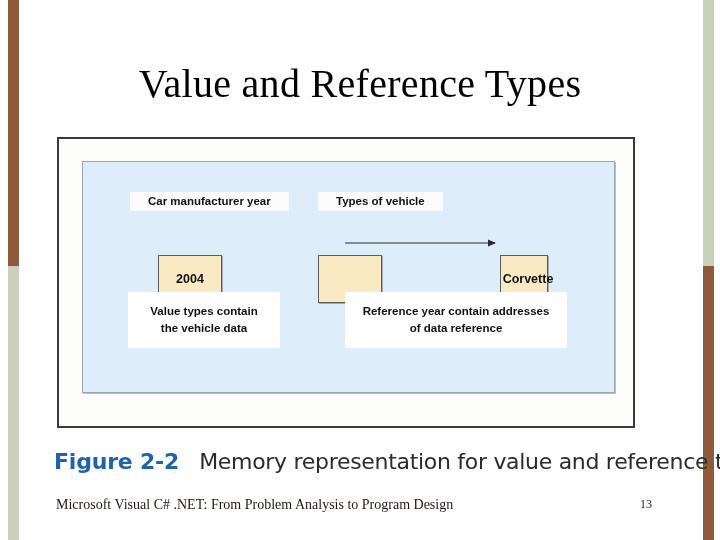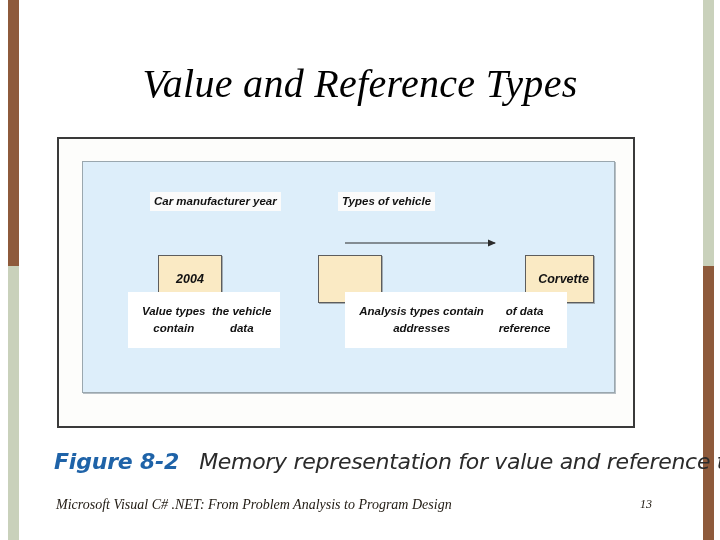--- a/index.html
+++ b/index.html
@@ -15,21 +15,20 @@
     position: relative;
   }
 
   
   #slide {
     position: absolute;
     left: 0; top: 0;
     width: 720px;
     height: 540px;
     background: #ffffff;
-    font-style: italic;
   }
 
   
   .edge-strip {
     position: absolute;
     width: 11px;
   }
   #strip-left-top    { left: 8px;  top: 0;     height: 266px; background: #8e5a3b; }
   #strip-left-bottom { left: 8px;  top: 266px; height: 274px; background: #c9d1bb; }
   #strip-right-top   { left: 703px; top: 0;    height: 266px; background: #c9d1bb; }
@@ -76,23 +75,22 @@
   }
 
   
   .field-label {
     position: absolute;
     background: #fbfbfb;
     color: #111111;
     font-size: 11.5px;
     font-weight: bold;
     line-height: 15px;
-    padding: 2px 4px;
+    padding: 2px 18px;
     white-space: nowrap;
-    margin-left: 20px;
   }
   #label-car-year   { left: 47px;  top: 30px; }
   #label-kind       { left: 235px; top: 30px; }
 
   
   .mem-cell {
     position: absolute;
     background: #faeac4;
     border: 1px solid #5d5d5d;
     box-sizing: border-box;
@@ -100,21 +98,21 @@
     align-items: center;
     justify-content: center;
     color: #111111;
     font-size: 12.5px;
     font-weight: bold;
     box-shadow: 1px 1px 0 rgba(90,90,90,0.45);
     margin-top: 36px;
   }
   #cell-2004     { left: 75px;  top: 57px; width: 64px; height: 48px; }
   #cell-ref-empty{ left: 235px; top: 57px; width: 64px; height: 48px; }
-  #cell-corvette { left: 442px; top: 57px; width: 69px; height: 48px; padding-left: 8px; }
+  #cell-corvette { left: 417px; top: 57px; width: 48px; height: 48px; padding-left: 8px; }
 
   
   #pointer-arrow {
     position: absolute;
     left: 262px;
     top: 72px;
     width: 160px;
     height: 18px;
     overflow: visible;
   }
@@ -122,21 +120,21 @@
   
   .explain-box {
     position: absolute;
     background: #ffffff;
     color: #111111;
     font-size: 11.5px;
     font-weight: bold;
     line-height: 17px;
     text-align: center;
     display: flex;
-    flex-direction: row;
+    flex-direction: column;
     align-items: center;
     justify-content: center;
     padding: 4px 8px;
     box-sizing: border-box;
   }
   #explain-value     { left: 45px;  top: 130px; width: 152px; height: 56px; }
   #explain-reference { left: 262px; top: 130px; width: 222px; height: 56px; }
 
   
   #figure-caption {
@@ -217,28 +215,28 @@
       </svg>
 
       <div class="mem-cell" id="cell-corvette">Corvette</div>
 
       <div class="explain-box" id="explain-value">
         <span>Value types contain</span>
         <span>the vehicle data</span>
       </div>
 
       <div class="explain-box" id="explain-reference">
-        <span>Analysis types contain addresses</span>
+        <span>Reference year contain addresses</span>
         <span>of data reference</span>
       </div>
 
     </div>
   </div>
 
   <div id="figure-caption">
-    <span id="caption-number">Figure 8-2</span>
+    <span id="caption-number">Figure 2-2</span>
     <span id="caption-text">Memory representation for value and reference types</span>
   </div>
 
   <div id="footer-source">Microsoft Visual C# .NET: From Problem Analysis to Program Design</div>
   <div id="footer-page">13</div>
 
 </div>
 
 </body></html>

